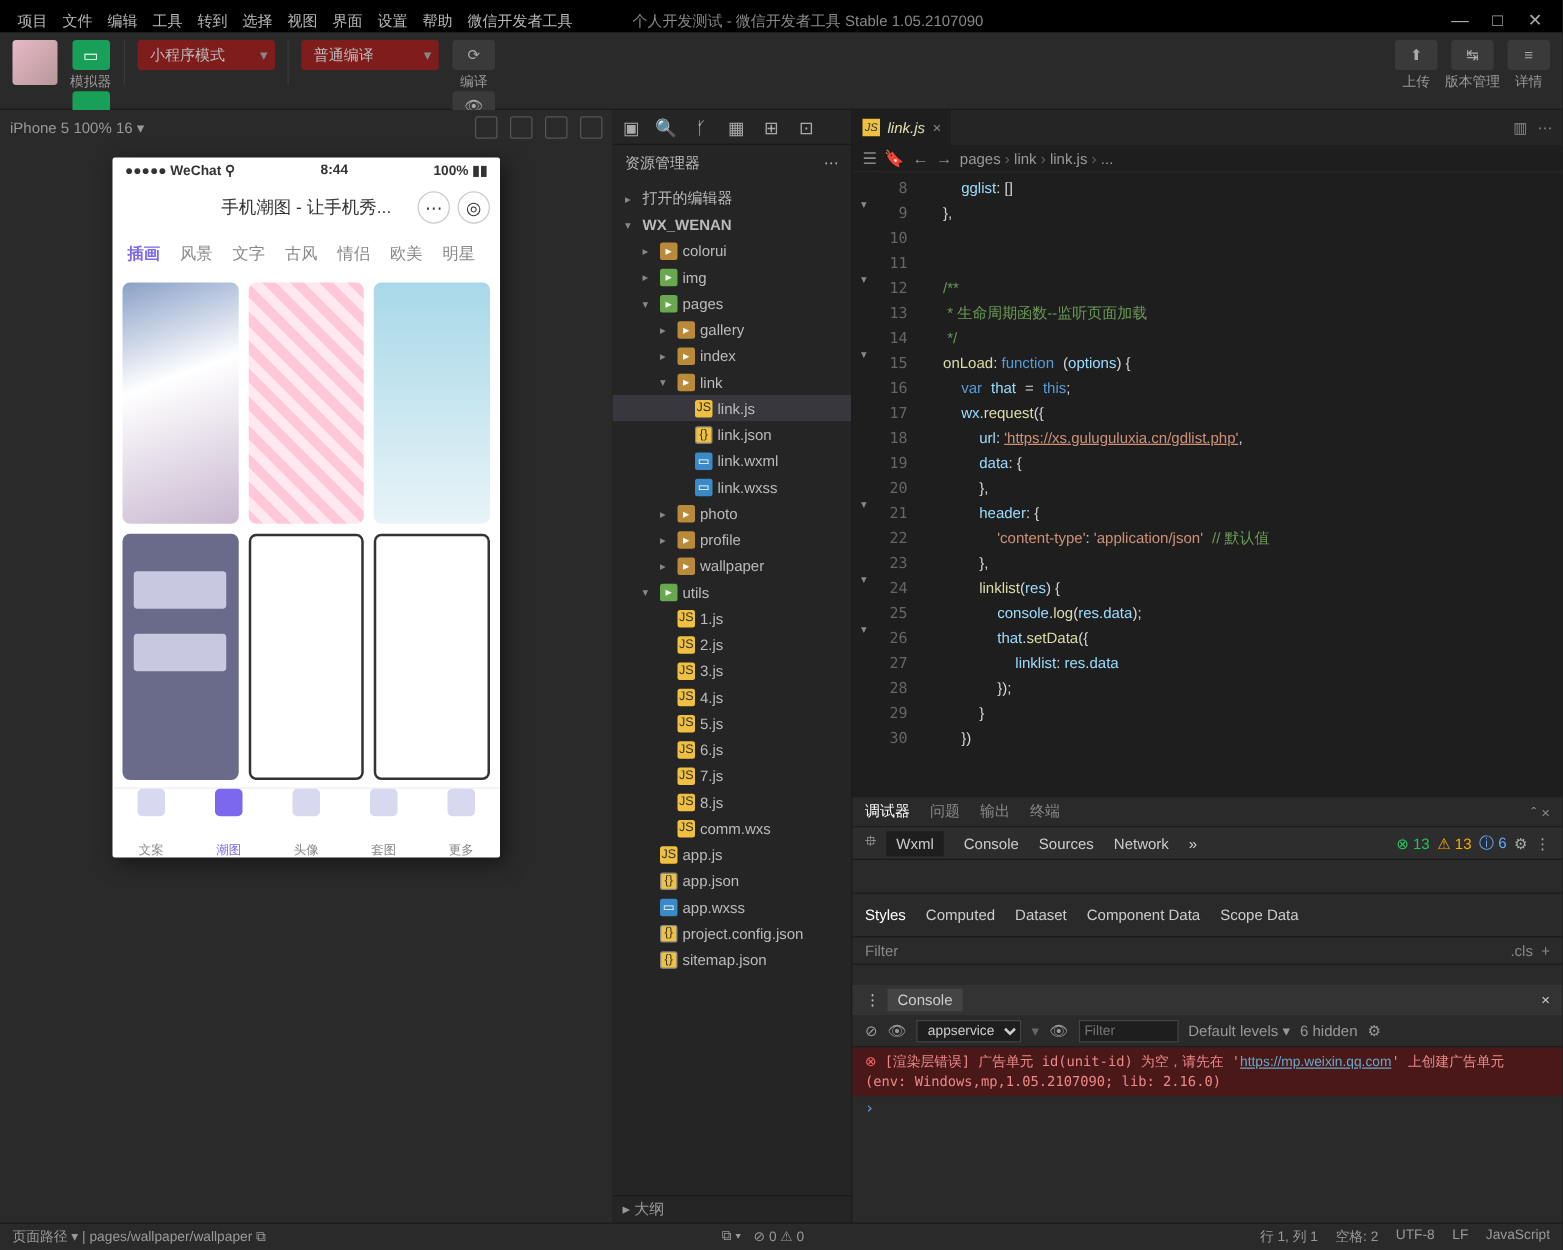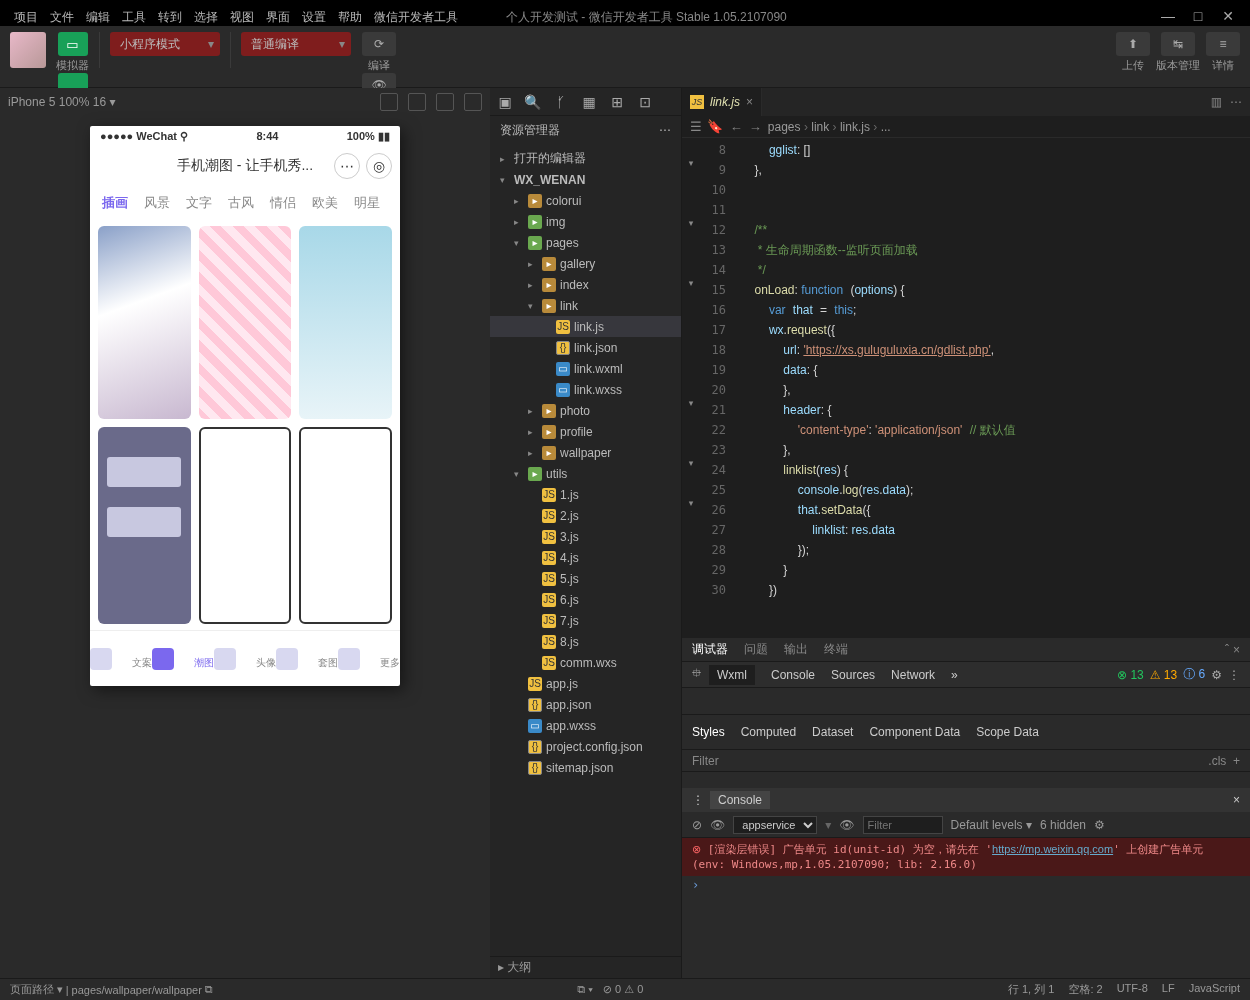--- a/index.html
+++ b/index.html
@@ -36,21 +36,21 @@
 .ph-grid { flex:1; display:grid; grid-template-columns:1fr 1fr 1fr; gap:8px; padding:6px 8px; }
 .ph-card { background:#eee; border-radius:6px; overflow:hidden; }
 .c1{background:linear-gradient(160deg,#8aa0c8 0%,#ffffff 40%,#c8b8d0 100%);} 
 .c2{background:repeating-linear-gradient(45deg,#ffc8d8,#ffc8d8 8px,#ffe8f0 8px,#ffe8f0 16px);} 
 .c3{background:linear-gradient(180deg,#a8d8e8,#e8f4f8);} 
 .c4{background:#6a6a8a;position:relative;}
 .c4::before,.c4::after{content:"";position:absolute;left:10%;width:80%;height:30px;background:#c8c8e0;border-radius:3px;}
 .c4::before{top:30px;} .c4::after{top:80px;}
 .c5,.c6{background:#fff;border:2px solid #333;position:relative;}
 .ph-bottom { height:56px; border-top:1px solid #eee; display:flex; justify-content:space-around; align-items:center; }
-.ph-bi { display:flex; flex-direction:row; align-items:flex-end; gap:20px; font-size:10px; color:#888; }
+.ph-bi { display:flex; flex-direction:column; align-items:center; gap:20px; font-size:10px; color:#888; }
 .ph-bi .ico { width:22px; height:22px; background:#d8d8f0; border-radius:4px; }
 .ph-bi.active { color:#7b68ee; }
 .ph-bi.active .ico { background:#7b68ee; }
 .explorer { width:192px; background:#252525; border-right:1px solid #1a1a1a; display:flex; flex-direction:column; }
 .exp-icons { height:28px; display:flex; align-items:center; padding:0 6px; gap:10px; border-bottom:1px solid #1a1a1a; }
 .exp-icons .ei { width:18px; height:18px; display:flex; align-items:center; justify-content:center; color:#aaa; font-size:14px; }
 .exp-title { height:28px; display:flex; align-items:center; justify-content:space-between; padding:0 10px; color:#bbb; }
 .exp-tree { flex:1; overflow:auto; padding:4px 0; }
 .tn { display:flex; align-items:center; height:21px; padding-left:8px; color:#bbb; cursor:pointer; gap:4px; white-space:nowrap; }
 .tn.sel { background:#37373d; }

